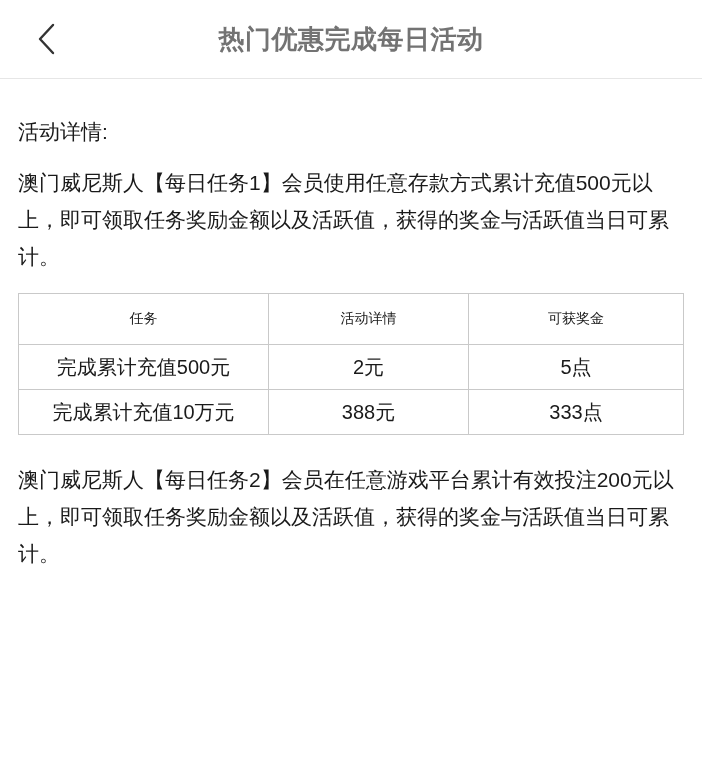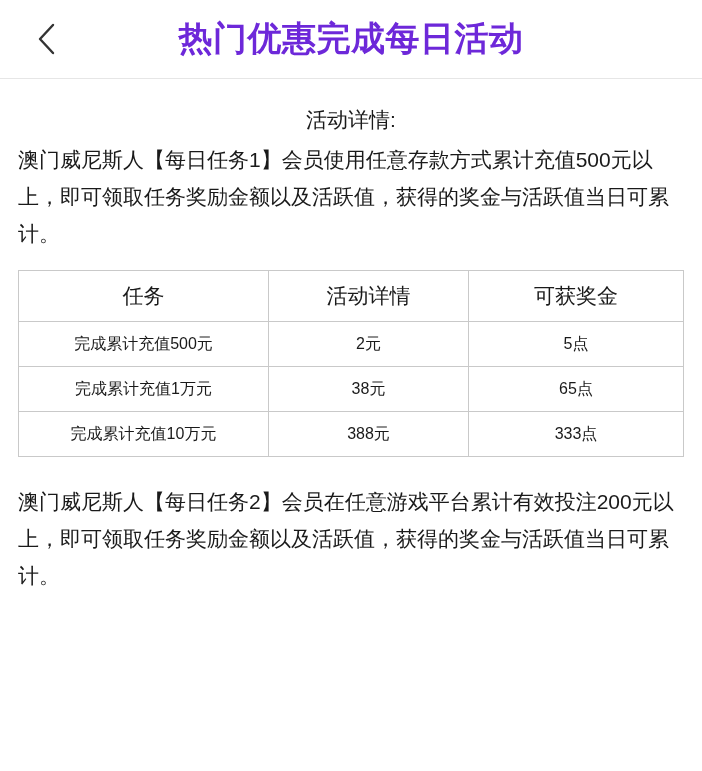--- a/index.html
+++ b/index.html
@@ -33,67 +33,66 @@
     align-items: center;
     justify-content: center;
     cursor: pointer;
   }
   .back-btn svg {
     display: block;
   }
   .header-title {
     width: 100%;
     text-align: center;
-    font-size: 34px;
+    font-size: 26px;
     font-weight: bold;
     letter-spacing: 0.5px;
-    color: #6d28d9;
+    color: #737373;
   }
   .content {
     padding: 0 18px;
   }
   .para {
     font-size: 21px;
     line-height: 37px;
     color: #1a1a1a;
     margin: 0;
   }
   .para.first {
-    margin-top: 22px;
-    text-align: center;
+    margin-top: 34px;
   }
   .para.second {
-    margin-top: 3px;
+    margin-top: 14px;
   }
   .para.third {
     margin-top: 26px;
   }
   table.reward-table {
     border-collapse: collapse;
     width: 665px;
     margin-top: 18px;
     table-layout: fixed;
   }
   table.reward-table th,
   table.reward-table td {
     border: 1px solid #c9c9c9;
     text-align: center;
-    font-size: 16px;
+    font-size: 20px;
     font-weight: normal;
     color: #1a1a1a;
     height: 44px;
     padding: 0 2px;
     white-space: nowrap;
   }
   table.reward-table col.c1 { width: 250px; }
   table.reward-table col.c2 { width: 200px; }
   table.reward-table col.c3 { width: 215px; }
   table.reward-table thead th {
     height: 50px;
-    font-size: 21px;
+    font-size: 14px;
   }
 </style>
 </head>
 <body>
 
 <div class="header">
   <div class="back-btn">
     <span>
       <svg width="22" height="34" viewBox="0 0 22 34" aria-hidden="true">
         <polyline points="17,3 4,17 17,31" fill="none" stroke="#333333" stroke-width="2.4" stroke-linecap="round" stroke-linejoin="round"></polyline>
@@ -120,25 +119,20 @@
         <th>可获奖金</th>
       </tr>
     </thead>
     <tbody>
       <tr>
         <td>完成累计充值500元</td>
         <td>2元</td>
         <td>5点</td>
       </tr>
       <tr>
-        <td>完成累计充值1万元</td>
-        <td>38元</td>
-        <td>65点</td>
-      </tr>
-      <tr>
         <td>完成累计充值10万元</td>
         <td>388元</td>
         <td>333点</td>
       </tr>
     </tbody>
   </table>
 
   <p class="para third">澳门威尼斯人【每日任务2】会员在任意游戏平台累计有效投注200元以上，即可领取任务奖励金额以及活跃值，获得的奖金与活跃值当日可累计。</p>
 </div>
 

